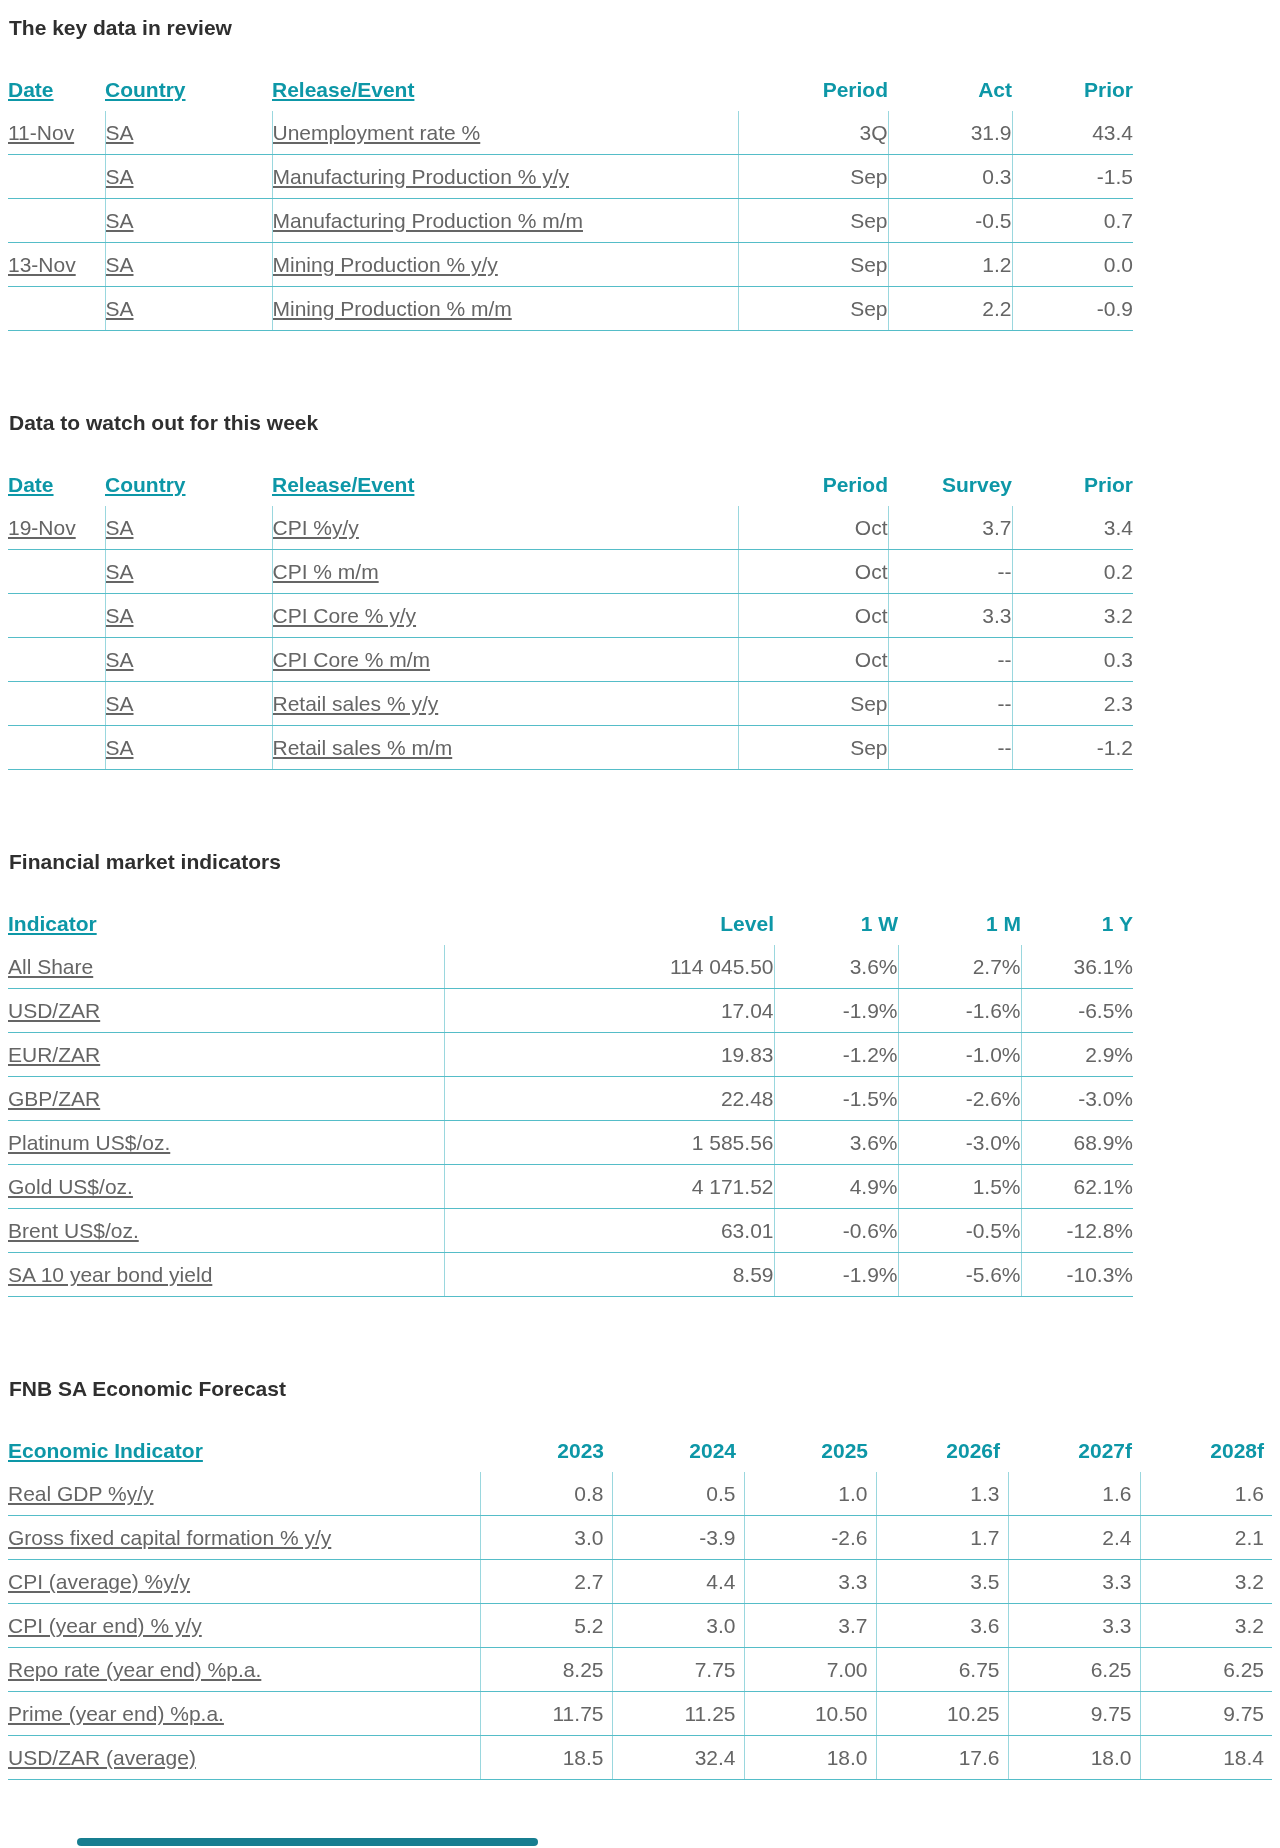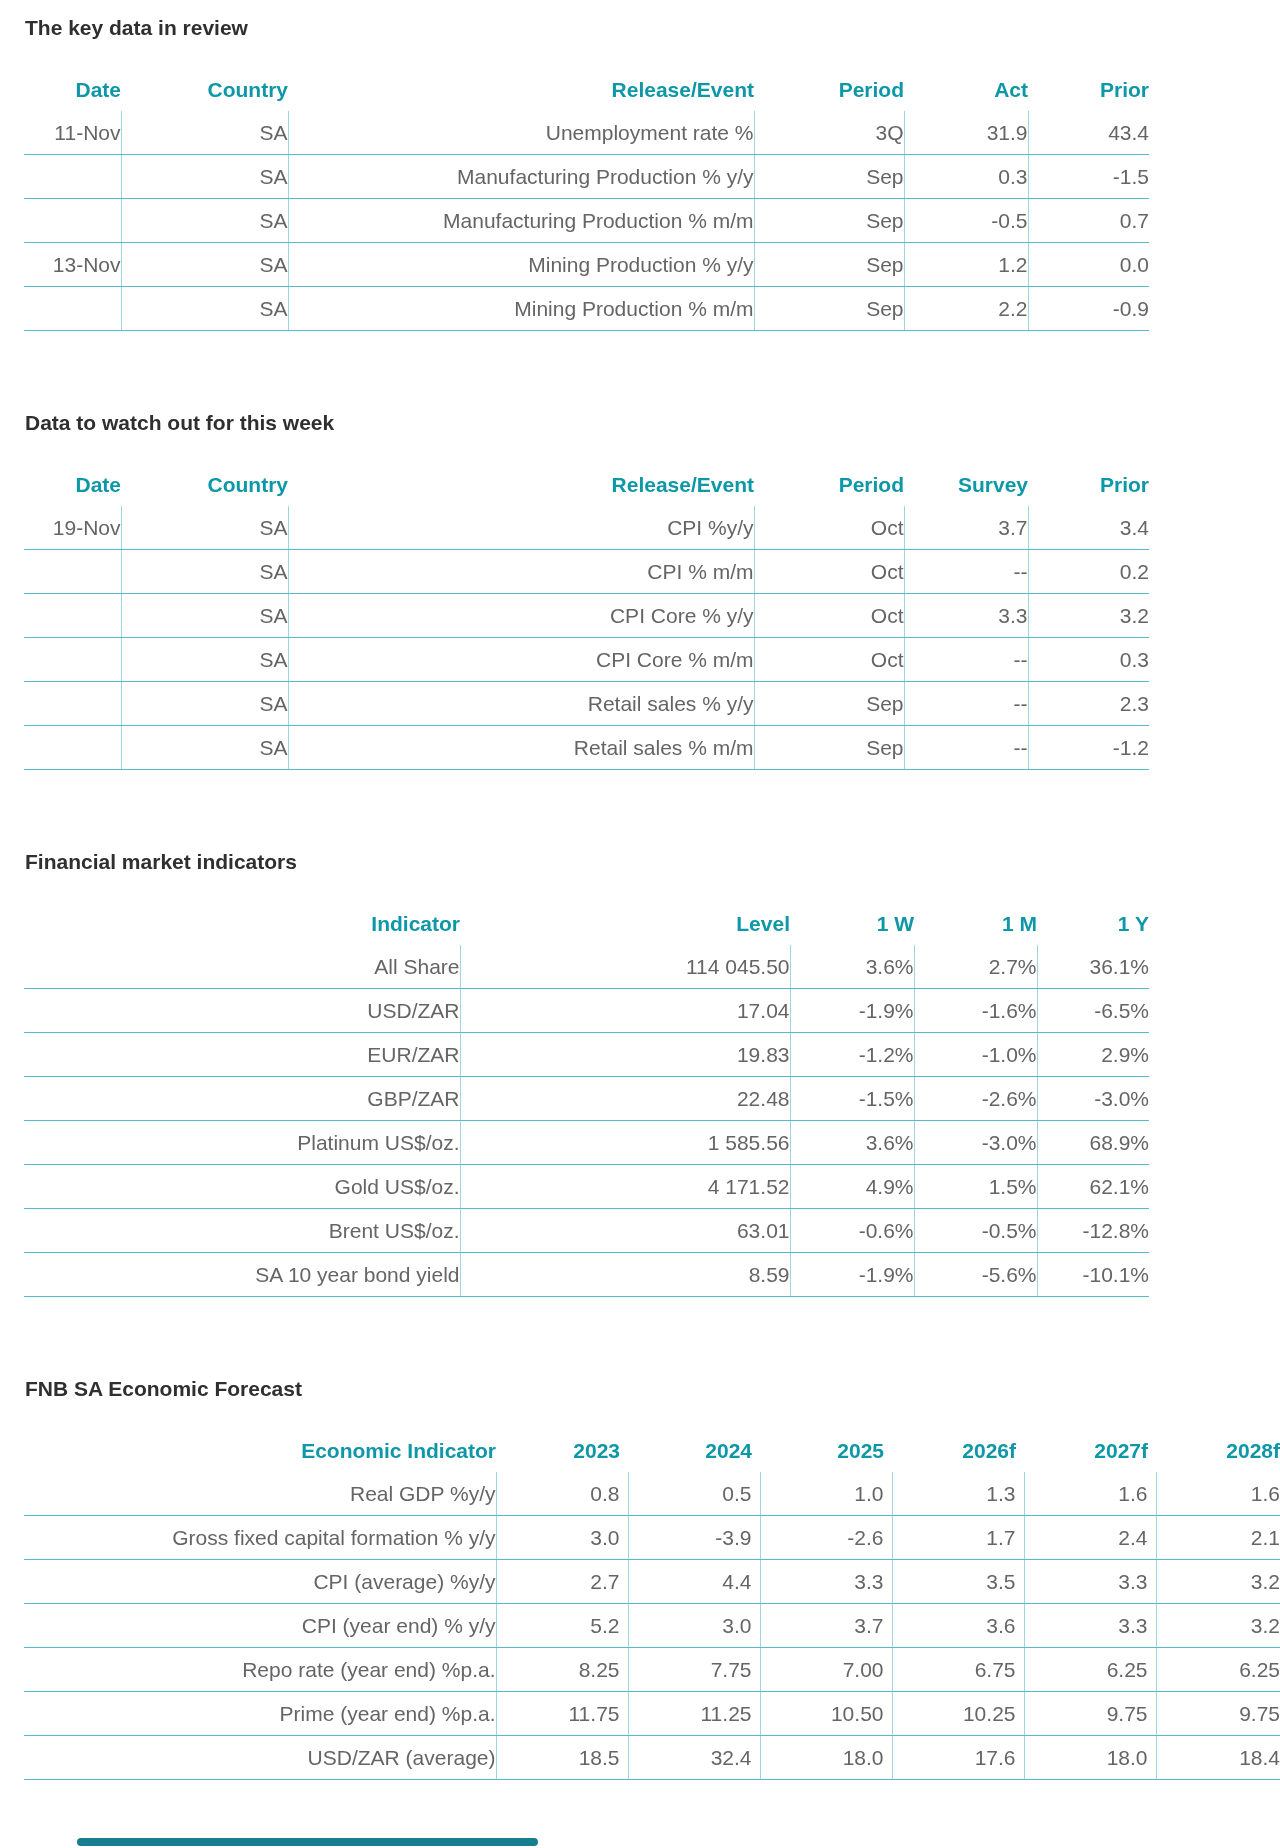--- a/index.html
+++ b/index.html
@@ -5,21 +5,21 @@
   html, body { margin: 0; padding: 0; }
   body {
     width: 1280px;
     height: 1848px;
     background: #ffffff;
     font-family: "Liberation Sans", sans-serif;
     position: relative;
     overflow: hidden;
   }
   .content { padding: 16px 0 0 8px; }
-  .sec { margin-bottom: 80px; margin-left: 16px; }
+  .sec { margin-bottom: 80px; }
   .sec-title {
     font-size: 21px;
     line-height: 24px;
     font-weight: bold;
     color: #2f2f2f;
     margin: 0 0 28px 1px;
   }
   table.tbl {
     border-collapse: collapse;
     table-layout: fixed;
@@ -39,21 +39,21 @@
   .tbl td {
     color: #656565;
     font-weight: normal;
   }
   .tbl tr.row td {
     border-bottom: 1px solid #55bdc8;
   }
   .tbl tr.row td + td {
     border-left: 1px solid #9ad7de;
   }
-  .al { text-align: right; padding-left: 2px; }
+  .al { text-align: left; padding-left: 2px; text-decoration: underline; }
   .ar { text-align: right; padding-right: 12px; }
   table[data-table="3"] .ar { padding-right: 8px; }
   .footer-bar {
     position: absolute;
     left: 77px;
     top: 1838px;
     width: 461px;
     height: 8px;
     border-radius: 4px;
     background: #177e90;
@@ -265,21 +265,21 @@
             <td class="ar">63.01</td>
             <td class="ar">-0.6%</td>
             <td class="ar">-0.5%</td>
             <td class="ar">-12.8%</td>
           </tr>
           <tr class="row">
             <td class="al">SA 10 year bond yield</td>
             <td class="ar">8.59</td>
             <td class="ar">-1.9%</td>
             <td class="ar">-5.6%</td>
-            <td class="ar">-10.1%</td>
+            <td class="ar">-10.3%</td>
           </tr>
         </tbody>
       </table>
   </section>
 
   <section class="sec">
     <h2 class="sec-title">FNB SA Economic Forecast</h2>
     <table class="tbl" data-table="3" style="width: 1264px;">
         <colgroup>
           <col style="width: 472px;">

